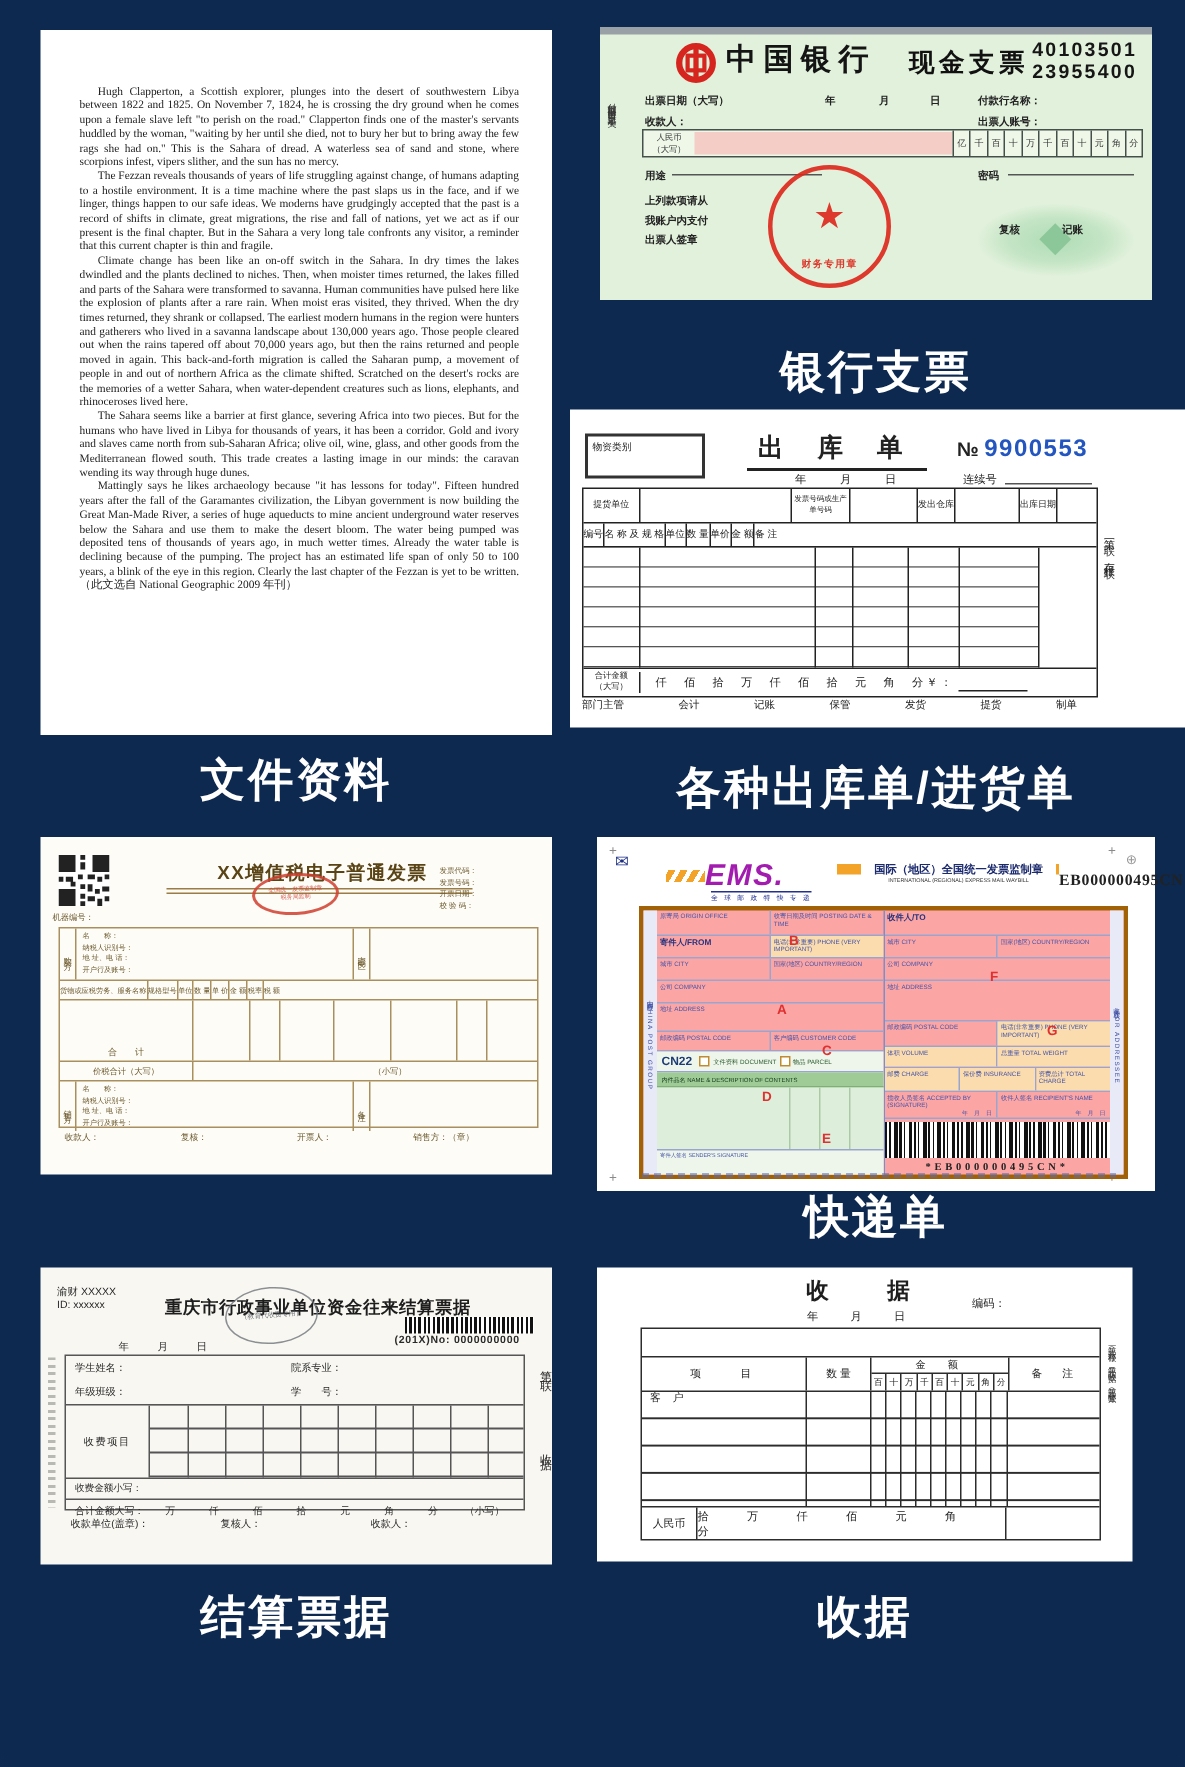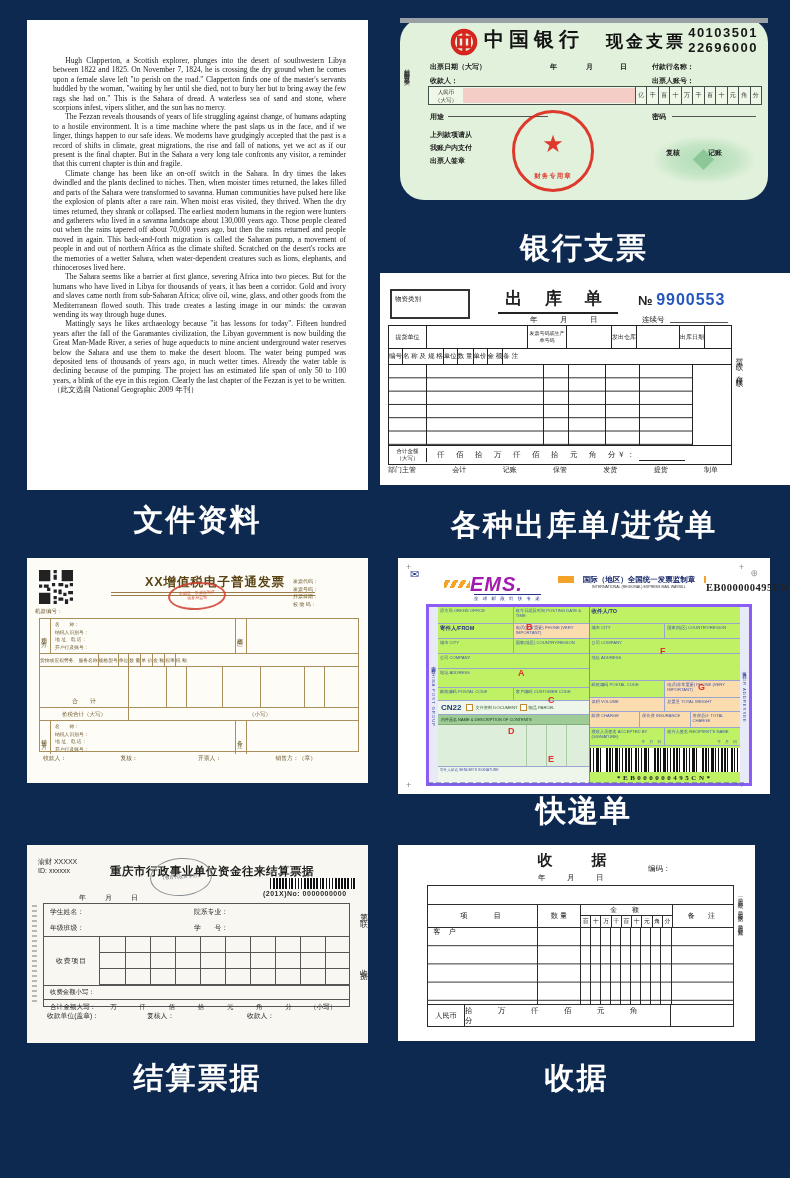--- a/index.html
+++ b/index.html
@@ -12,21 +12,21 @@
   .v{writing-mode:vertical-rl;}
 
   
   .doc{left:27px;top:20px;width:341px;height:470px;}
   .doc-text{position:absolute;left:26px;right:22px;top:36px;
     font-family:Liberation Serif, serif;font-size:7.6px;line-height:9.4px;
     text-align:justify;color:#1c1c1c;}
   .docp{margin:0;text-indent:1.6em;}
 
   
-  .ck{left:400px;top:18px;width:368px;height:182px;background:#e2f1dc;border-radius:24px;}
+  .ck{left:400px;top:18px;width:368px;height:182px;background:#e2f1dc;}
   .ck-greystrip{left:0;top:0;width:368px;height:5px;background:#99a0a6;}
   .ck-side{left:2px;top:46px;font-size:6px;color:#333;letter-spacing:1px;}
   .ck-bankname{left:84px;top:8px;font-family:"Liberation Serif",serif;font-weight:bold;
     font-size:20px;letter-spacing:5px;color:#141414;}
   .ck-type{left:206px;top:12px;font-weight:bold;font-size:17px;letter-spacing:3px;color:#111;}
   .ck-serial{right:10px;top:7px;text-align:right;font-weight:bold;font-size:13px;
     line-height:15px;letter-spacing:1.5px;color:#161616;}
   .ck-lab{position:absolute;font-size:7px;font-weight:bold;color:#222;}
   .ck-box{left:28px;top:68px;width:332px;height:17px;border:1px solid #44504a;display:flex;background:#eef7e8;}
   .ck-cur{width:34px;font-size:5.5px;color:#333;line-height:8px;padding-top:1px;text-align:center;}
@@ -108,21 +108,21 @@
   .ems-target{right:12px;top:10px;font-size:9px;color:#999;}
   .ems-logo{left:46px;top:16px;display:flex;align-items:flex-start;}
   .ems-stripe{width:26px;height:8px;margin-top:6px;
     background:repeating-linear-gradient(-60deg,#f4a329 0 4px,#fff 4px 7px);}
   .ems-word{font-size:20px;font-weight:bold;font-style:italic;color:#a21caf;line-height:20px;letter-spacing:1px;}
   .ems-sub{position:absolute;left:76px;top:36px;font-size:4.5px;color:#22318f;letter-spacing:1.5px;border-top:1px solid #22318f;padding-top:1px;}
   .ems-obar{position:absolute;background:#f4a329;height:7px;}
   .ems-titlecn{left:176px;top:17px;width:130px;font-size:7.5px;font-weight:bold;color:#1c2b6e;text-align:center;}
   .ems-titleen{left:176px;top:27px;width:130px;font-size:3.6px;color:#333;text-align:center;}
   .ems-code{left:308px;top:24px;font-family:"Liberation Serif",serif;font-weight:bold;font-size:10.5px;letter-spacing:.5px;}
-  .ems-main{left:28px;top:46px;width:320px;height:176px;border:3px solid #8b5cf6;display:flex;background:#bef264;}
+  .ems-main{left:28px;top:46px;width:320px;height:176px;border:3px solid #a16207;display:flex;background:#fca5a5;}
   .ems-sidebar{width:9px;background:#e8ebf7;display:flex;align-items:center;justify-content:center;}
   .ems-sidetext{writing-mode:vertical-rl;font-size:4.2px;color:#3a4aa0;letter-spacing:1px;}
   .ems-content{flex:1;display:flex;}
   .ems-col{width:50%;display:flex;flex-direction:column;}
   .ems-col.left{border-right:1px solid #7e8cc8;}
   .er{display:flex;border-bottom:1px solid #9aa5cf;}
   .ec{flex:1;border-right:1px solid #9aa5cf;font-size:4.2px;color:#4554a8;padding:1px 0 0 2px;overflow:hidden;position:relative;}
   .ec:last-child{border-right:none;}
   .ec.orange{background:#fbdcae;}
   .ec.bold{font-size:5.5px;font-weight:bold;color:#26337e;}
@@ -215,21 +215,21 @@
     <div class="abs ck-side v">付款期限自出票之日起十天</div>
     <svg class="abs" style="left:50px;top:10px;" width="28" height="28" viewBox="0 0 40 40">
       <circle cx="20" cy="20" r="16" fill="none" stroke="#d6251f" stroke-width="6"></circle>
       <rect x="17.5" y="6" width="5" height="28" fill="#d6251f"></rect>
       <rect x="12" y="13" width="16" height="14" fill="none" stroke="#d6251f" stroke-width="4"></rect>
     </svg>
     <div class="abs ck-bankname">中国银行</div>
     <div class="abs ck-type">现金支票</div>
     <div class="abs ck-serial">
       <div>40103501</div>
-      <div>22696000</div>
+      <div>23955400</div>
     </div>
     <span class="ck-lab" style="left:30px;top:44px;">出票日期（大写）</span>
     <span class="ck-lab" style="left:150px;top:44px;">年</span>
     <span class="ck-lab" style="left:186px;top:44px;">月</span>
     <span class="ck-lab" style="left:220px;top:44px;">日</span>
     <span class="ck-lab" style="left:252px;top:44px;">付款行名称：</span>
     <span class="ck-lab" style="left:30px;top:58px;">收款人：</span>
     <span class="ck-lab" style="left:252px;top:58px;">出票人账号：</span>
     <div class="abs ck-box">
       <div class="ck-cur">

